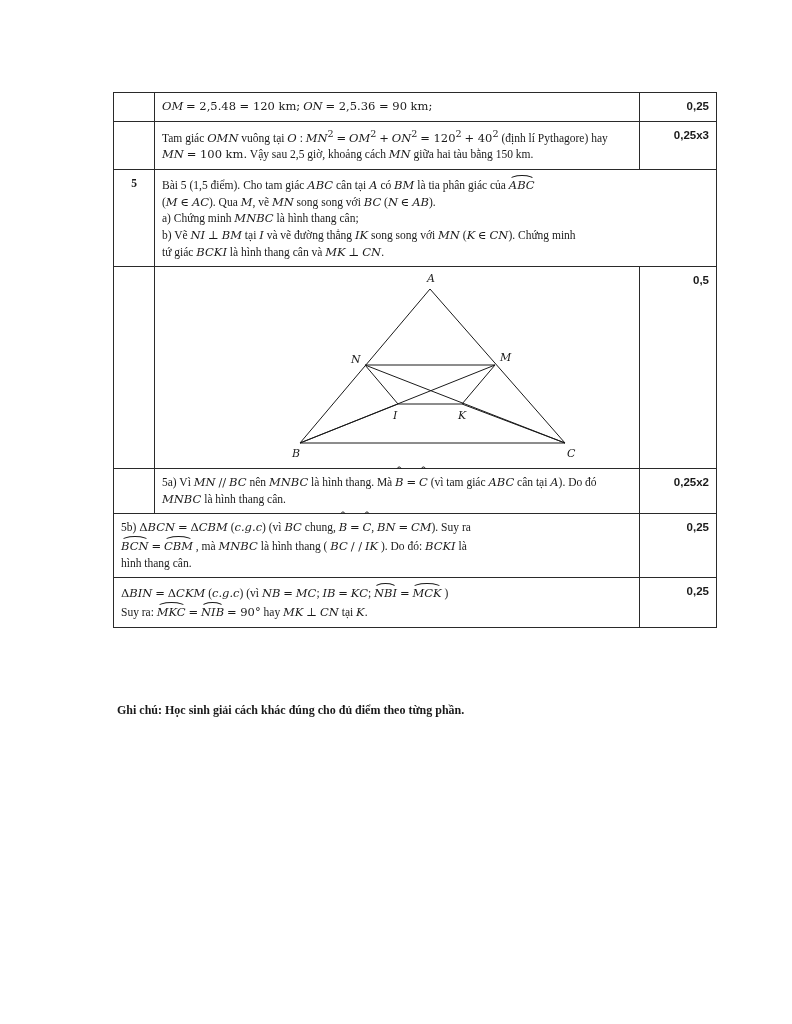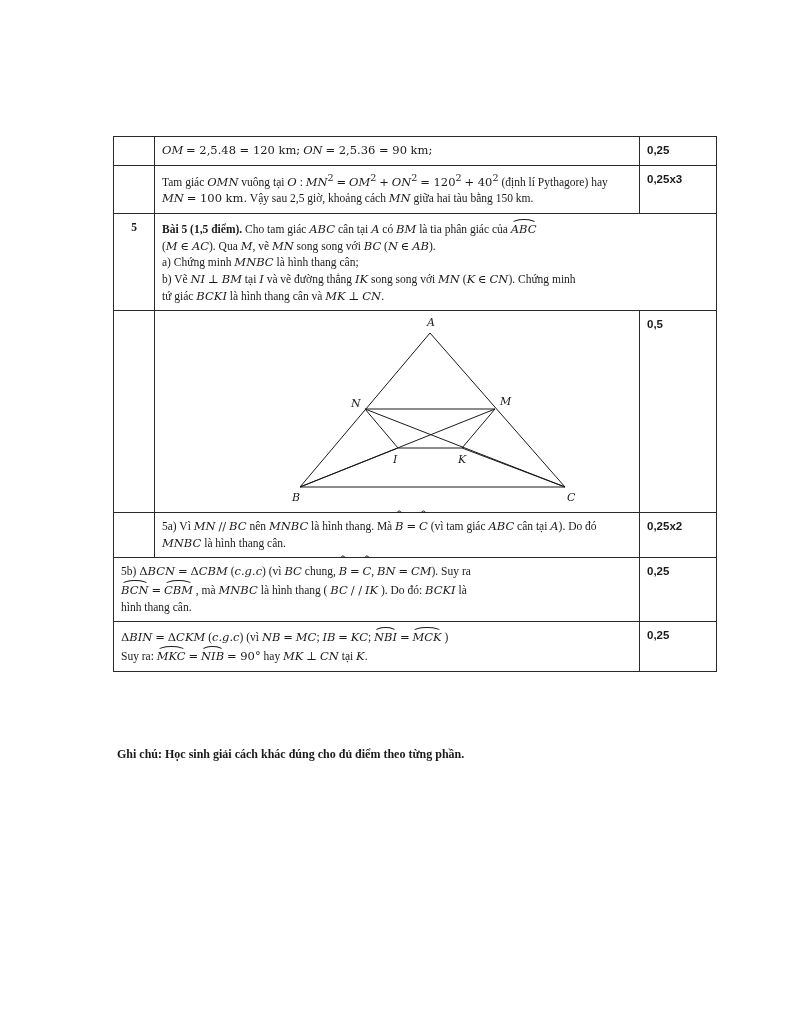--- a/index.html
+++ b/index.html
@@ -12,21 +12,20 @@
     height: 1024px;
     font-family: "Liberation Serif", serif;
     color: #1a1a1a;
     position: relative;
   }
   .page {
     position: absolute;
     left: 0; top: 0;
     width: 792px;
     height: 796px;
-    margin-top: 44px;
   }
   table.answer-table {
     position: absolute;
     left: 113px;
     top: 92px;
     width: 559px;
     border-collapse: collapse;
     table-layout: fixed;
   }
   table.answer-table td {
@@ -41,34 +40,34 @@
     text-align: center;
     vertical-align: middle;
     font-weight: bold;
     font-size: 12px;
   }
   td.col-body {
     width: 470px;
   }
   td.col-score {
     width: 62px;
-    text-align: left;
+    text-align: right;
     vertical-align: middle;
     font-weight: bold;
     font-size: 11.5px;
     font-family: "Liberation Sans", sans-serif;
   }
   .mathi {
     font-family: "DejaVu Serif", serif;
     font-style: italic;
   }
   .mathn {
     font-family: "DejaVu Serif", serif;
   }
-  .bold { font-weight: bold; }
+  .bold { font-weight: normal; }
   .arc {
     display: inline-block;
     position: relative;
     padding-top: 2px;
   }
   .arc::before {
     content: "";
     position: absolute;
     left: 0; right: 0; top: 0px;
     height: 4px;

